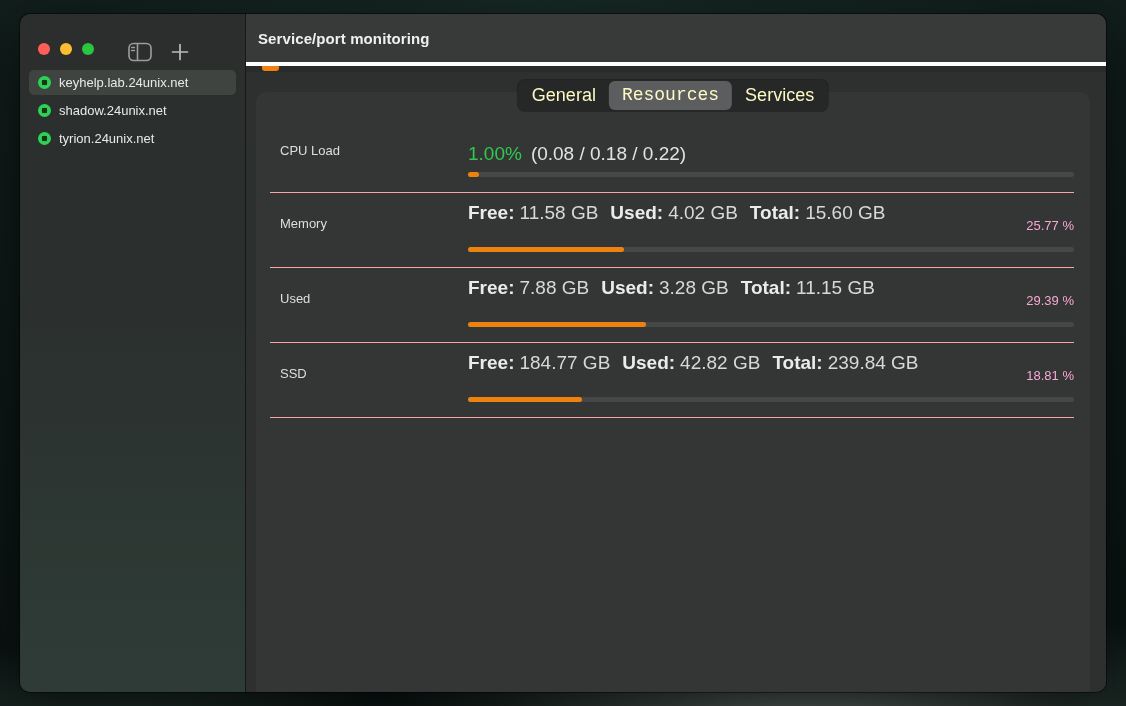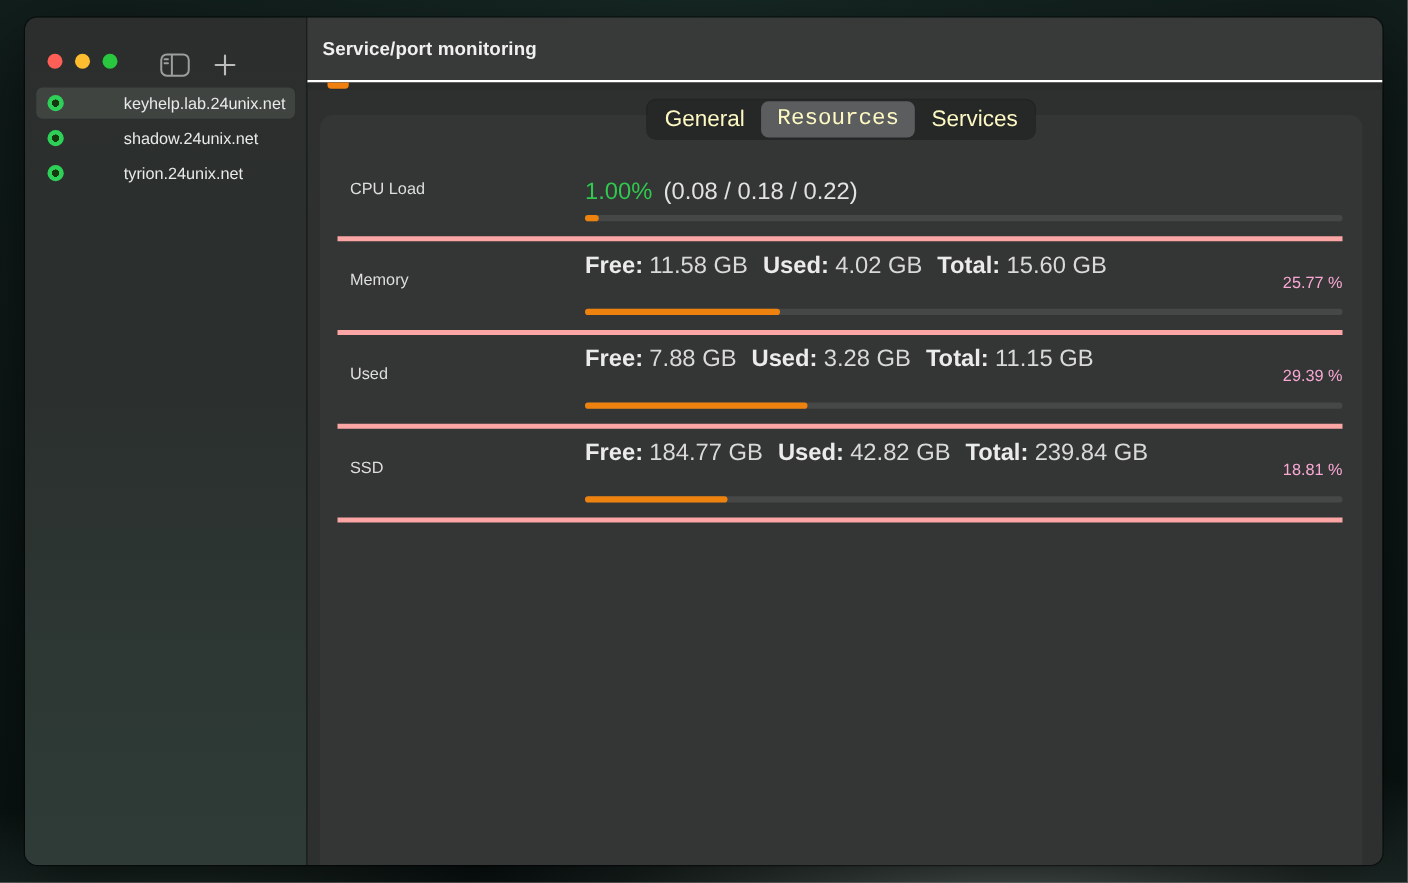--- a/index.html
+++ b/index.html
@@ -36,28 +36,28 @@
   .server-list { position:absolute; left:0; top:56px; width:100%; display:flex; flex-direction:column; gap:3px; padding:0 9px; }
   .server-row {
     height:25px; display:flex; align-items:center; gap:8px;
     padding:0 9px; border-radius:5px; color:#e9e9e9; font-size:13px;
   }
   .server-row.selected { background:#4045428f; background:#3f4441; }
   .status-dot {
     width:13px; height:13px; border-radius:50%; flex:0 0 13px;
     background:radial-gradient(circle at 50% 50%, #17380e 0 31%, #2ed158 33% 100%);
   }
-  .server-label { white-space:nowrap;margin-left:40px; }
+  .server-label { white-space:nowrap; }
 
   .vdivider { width:1px; flex:0 0 1px; background:#161717; }
 
   
   .main { flex:1 1 auto; position:relative; background:#2e2f2f; display:flex; flex-direction:column; }
   .titlebar {
-    height:52px; flex:0 0 52px; background:#383939; border-bottom:2px solid #ffffff;
+    height:52px; flex:0 0 52px; background:#383939; border-bottom:4px solid #ffffff;
     display:flex; align-items:center; padding-left:12px;
   }
   .title { color:#f0f0f0; font-size:15px; font-weight:700; letter-spacing:0.1px; }
   .refresh-strip { height:6px; background:#2a2b2b; position:relative; }
   .refresh-chip {
     position:absolute; left:16px; top:0; width:17px; height:5px;
     background:#f08010; border-radius:0 0 3px 3px;
   }
   .content { flex:1 1 auto; position:relative; }
 
@@ -71,21 +71,21 @@
     position:absolute; top:-12px; left:50%; transform:translateX(-50%);
     display:flex; background:#262727; border-radius:7px; padding:1px;
     box-shadow:0 0 0 1px rgba(0,0,0,0.25);
   }
   .seg {
     font-size:18px; color:#fef9c3; padding:4px 13px; border-radius:6px; white-space:nowrap; cursor:default;
   }
   .seg.selected { background:#5b5d5f;font-family:Liberation Mono, monospace; }
 
   
-  .res-row { position:relative; margin:0 16px 0 14px; height:75px; border-bottom:4px solid #fca5a5; }
+  .res-row { position:relative; margin:0 16px 0 14px; height:75px; border-bottom:1px solid #fca5a5; }
   .res-row.first { height:53px; }
   .res-label { position:absolute; left:10px; top:23px; font-size:13px; color:#dedede; }
   .res-row.first .res-label { top:3px; }
   .res-value { position:absolute; left:198px; top:9px; font-size:19px; color:#d9d9d9; white-space:nowrap; }
   .res-row.first .res-value { top:3px; }
   .res-value b { color:#ebebeb; font-weight:700; }
   .res-value .gap { display:inline-block; width:12px; }
   .res-value .sgap { display:inline-block; width:5px; }
   .green { color:#30c84e; }
   .avgs { color:#e2e2e2; margin-left:9px; }

